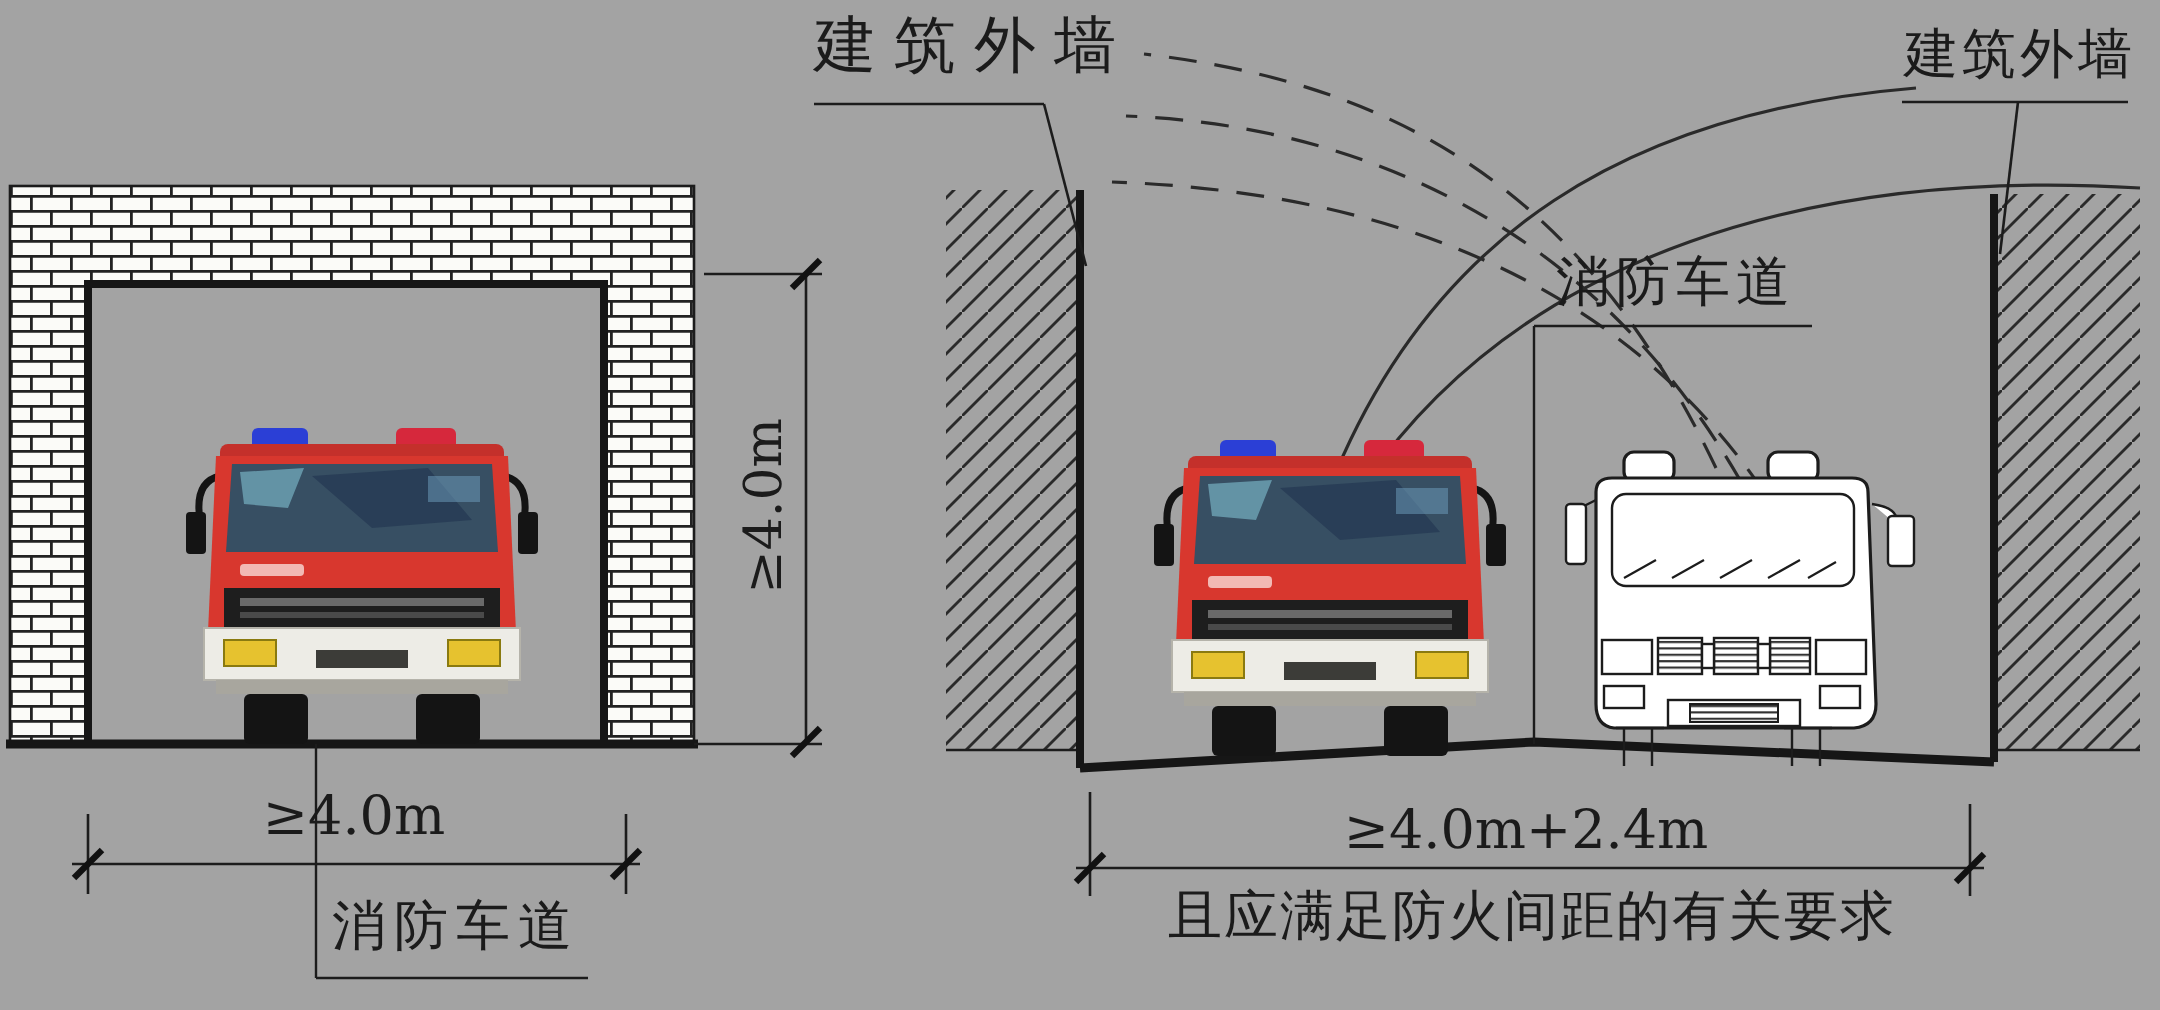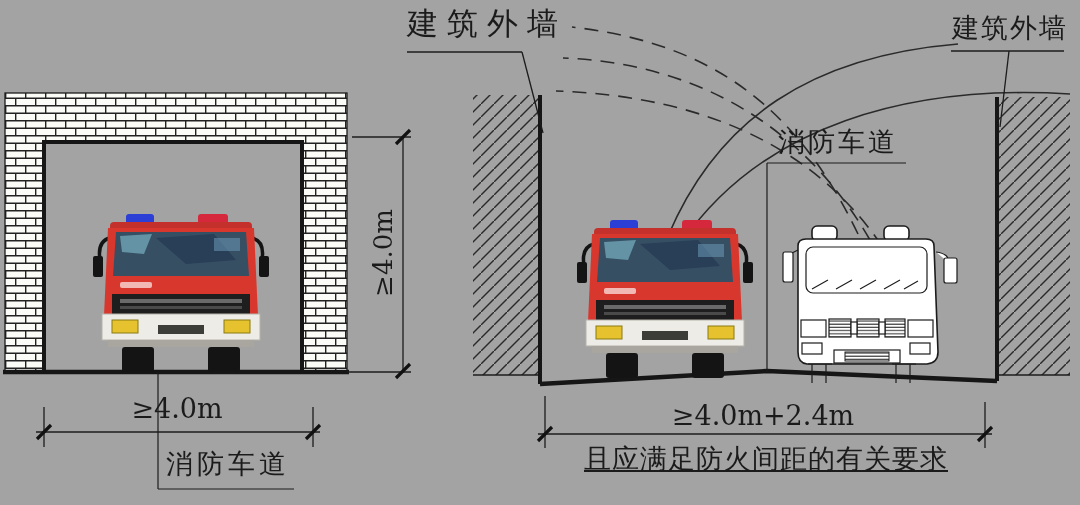--- a/index.html
+++ b/index.html
@@ -18,21 +18,21 @@
     color:#1b1b1b;
     line-height:1.1;
     transform:translateX(-50%);
   }
   .lbl-wall-left  {left:487px; top:6px;  font-size:31px; letter-spacing:9px;}
   .lbl-wall-right {left:1010px;top:13px; font-size:27px; letter-spacing:2px;}
   .lbl-lane-right {left:838px; top:127px;font-size:27px; letter-spacing:3px;}
   .lbl-dim-left   {left:177px; top:394px;font-size:27px;}
   .lbl-lane-left  {left:228px; top:449px;font-size:27px; letter-spacing:4px;}
   .lbl-dim-right  {left:763px; top:401px;font-size:27px;}
-  .lbl-note-right {left:766px; top:444px;font-size:27px; letter-spacing:1px;text-decoration:underline;}
+  .lbl-note-right {left:766px; top:444px;font-size:27px; letter-spacing:1px;}
   .lbl-dim-height {
     left:383px; top:253px; font-size:26px;
     transform:translate(-50%,-50%) rotate(-90deg);
     transform-origin:center;
   }
   
   .ln   {stroke:#1c1c1c; stroke-width:1.3; fill:none;}
   .thin {stroke:#1c1c1c; stroke-width:1.2; fill:none;}
   .thick{stroke:#161616; stroke-width:4;   fill:none;}
   .tick {stroke:#111111; stroke-width:3.2; fill:none;}

